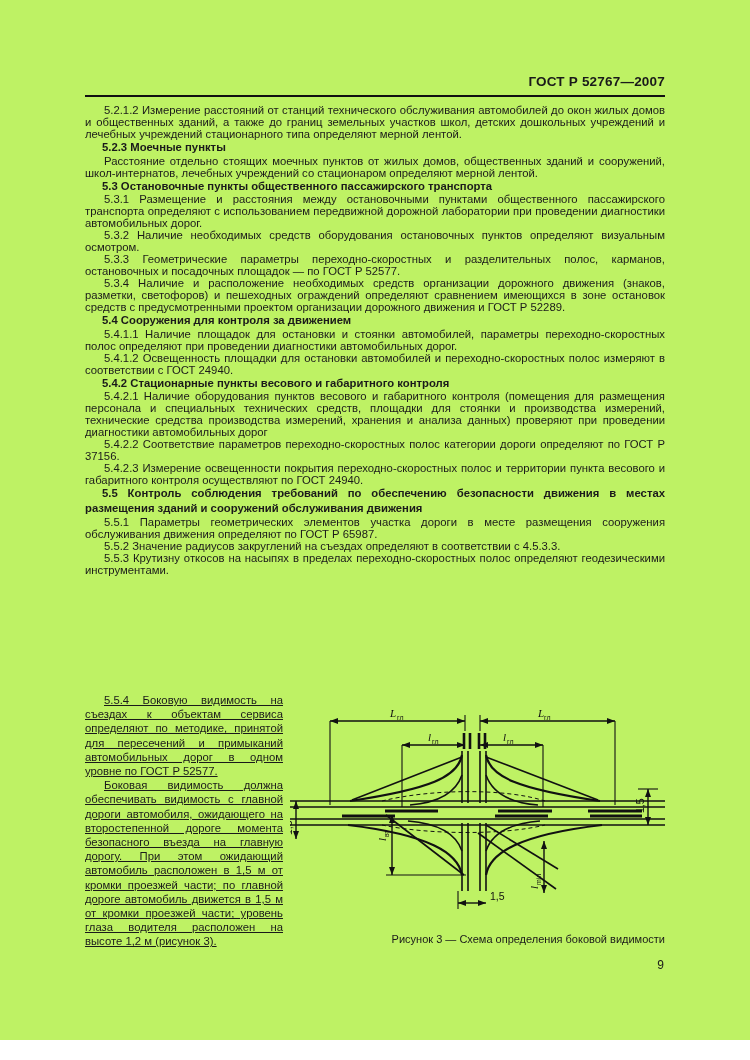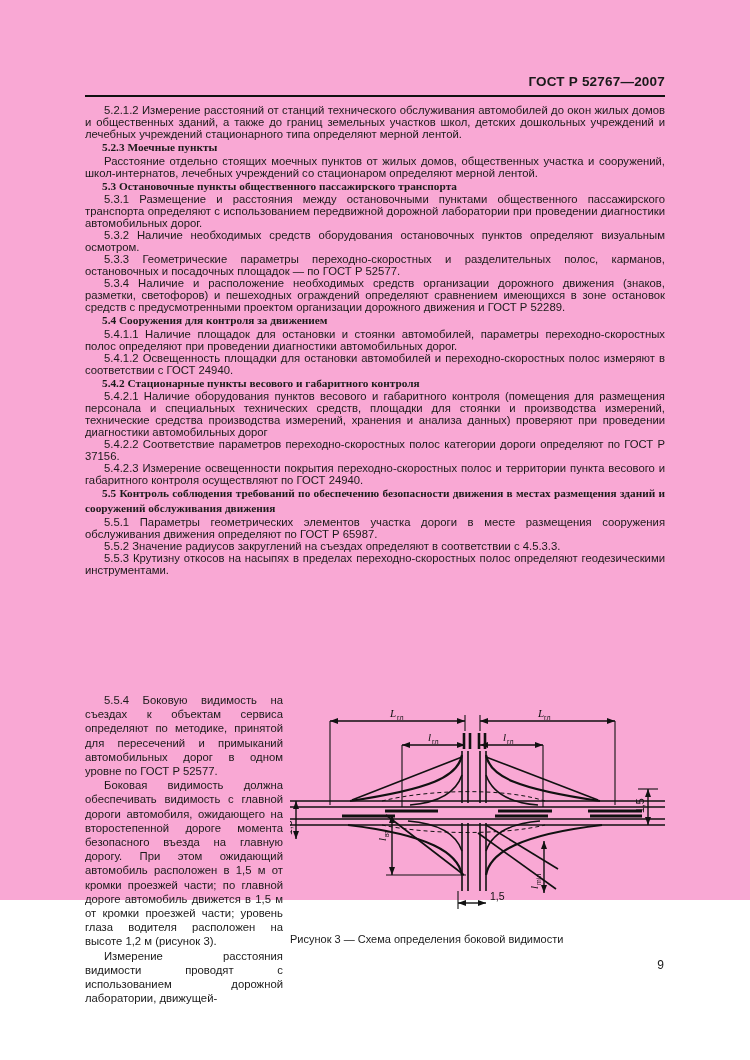--- a/index.html
+++ b/index.html
@@ -12,22 +12,22 @@
     height: 1060px;
     position: relative;
     font-family: "Liberation Sans", sans-serif;
     color: #1a1a1a;
     overflow: hidden;
   }
   .page {
     position: absolute;
     left: 0; top: 0;
     width: 750px;
-    height: 900px;
-    background: #f9a8d4;
+    height: 1040px;
+    background: #bef264;
   }
   
   .header-rule {
     position: absolute;
     left: 85px;
     top: 95px;
     width: 580px;
     height: 2px;
     background: #111;
   }
@@ -55,57 +55,57 @@
     text-indent: 19px;
     hyphens: manual;
   }
   p.head {
     margin: 0;
     font-size: 11.3px;
     line-height: 14.6px;
     font-weight: bold;
     text-indent: 17px;
     text-align: left;
-    font-family: Liberation Serif, serif;
   }
   p.head.just { text-align: justify; }
   
   .bottom {
     position: absolute;
     left: 85px;
     top: 693px;
     width: 580px;
     height: 290px;
   }
   .col-left {
     position: absolute;
     left: 0;
     top: 0;
     width: 198px;
+    text-decoration: underline;
   }
   .col-left p {
     margin: 0;
     font-size: 11.3px;
     line-height: 14.2px;
     text-align: justify;
     text-indent: 19px;
   }
   .figure {
     position: absolute;
     left: 205px;
     top: 0;
     width: 375px;
     height: 265px;
   }
   .fig-caption {
     position: absolute;
     left: 205px;
     top: 240px;
     width: 375px;
-    text-align: left;
+    text-align: right;
     font-size: 11px;
   }
   
   .page-number {
     position: absolute;
     right: 86px;
     top: 958px;
     font-size: 12px;
   }
   svg { display: block; }
@@ -131,21 +131,21 @@
 <body>
 
 <div class="page">
 
   <div class="doc-code">ГОСТ Р 52767—2007</div>
   <div class="header-rule"></div>
 
   <div class="content">
     <p class="par">5.2.1.2  Измерение расстояний от станций технического обслуживания автомобилей до окон жилых домов и общественных зданий, а также до границ земельных участков школ, детских дошкольных учреждений и лечебных учреждений стационарного типа определяют мерной лентой.</p>
     <p class="head">5.2.3  Моечные пункты</p>
-    <p class="par">Расстояние отдельно стоящих моечных пунктов от жилых домов, общественных участка и сооружений, школ-интернатов, лечебных учреждений со стационаром определяют мерной лентой.</p>
+    <p class="par">Расстояние отдельно стоящих моечных пунктов от жилых домов, общественных зданий и сооружений, школ-интернатов, лечебных учреждений со стационаром определяют мерной лентой.</p>
     <p class="head">5.3  Остановочные пункты общественного пассажирского транспорта</p>
     <p class="par">5.3.1  Размещение и расстояния между остановочными пунктами общественного пассажирского транспорта определяют с использованием передвижной дорожной лаборатории при проведении диагностики автомобильных дорог.</p>
     <p class="par">5.3.2  Наличие необходимых средств оборудования остановочных пунктов определяют визуальным осмотром.</p>
     <p class="par">5.3.3  Геометрические параметры переходно-скоростных и разделительных полос, карманов, остановочных и посадочных площадок — по ГОСТ Р 52577.</p>
     <p class="par">5.3.4  Наличие и расположение необходимых средств организации дорожного движения (знаков, разметки, светофоров) и пешеходных ограждений определяют сравнением имеющихся в зоне остановок средств с предусмотренными проектом организации дорожного движения и ГОСТ Р 52289.</p>
     <p class="head">5.4  Сооружения для контроля за движением</p>
     <p class="par">5.4.1.1  Наличие площадок для остановки и стоянки автомобилей, параметры переходно-скоростных полос определяют при проведении диагностики автомобильных дорог.</p>
     <p class="par">5.4.1.2  Освещенность площадки для остановки автомобилей и переходно-скоростных полос измеряют в соответствии с ГОСТ 24940.</p>
     <p class="head">5.4.2  Стационарные пункты весового и габаритного контроля</p>
     <p class="par">5.4.2.1  Наличие оборудования пунктов весового и габаритного контроля (помещения для размещения персонала и специальных технических средств, площадки для стоянки и производства измерений, технические средства производства измерений, хранения и анализа данных) проверяют при проведении диагностики автомобильных дорог</p>
@@ -154,21 +154,20 @@
     <p class="head just">5.5  Контроль соблюдения требований по обеспечению безопасности движения в местах размещения зданий и сооружений обслуживания движения</p>
     <p class="par">5.5.1  Параметры геометрических элементов участка дороги в месте размещения сооружения обслуживания движения определяют по ГОСТ Р 65987.</p>
     <p class="par">5.5.2  Значение радиусов закруглений на съездах определяют в соответствии с 4.5.3.3.</p>
     <p class="par">5.5.3  Крутизну откосов на насыпях в пределах переходно-скоростных полос определяют геодезическими инструментами.</p>
   </div>
 
   <div class="bottom">
     <div class="col-left">
       <p>5.5.4  Боковую видимость на съездах к объектам сервиса определяют по методике, принятой для пересечений и примыканий автомобильных дорог в одном уровне по ГОСТ Р 52577.</p>
       <p>Боковая видимость должна обеспечивать видимость с главной дороги автомобиля, ожидающего на второстепенной дороге момента безопасного въезда на главную дорогу. При этом ожидающий автомобиль расположен в 1,5 м от кромки проезжей части; по главной дороге автомобиль движется в 1,5 м от кромки проезжей части; уровень глаза водителя расположен на высоте 1,2 м (рисунок 3).</p>
-      <p>Измерение расстояния видимости проводят с использованием дорожной лаборатории, движущей-</p>
     </div>
 
     <div class="figure">
       <svg width="375" height="240" viewBox="0 0 375 240">
         <g stroke="#111" fill="none" stroke-width="1.4">
 
           <line x1="40" y1="28" x2="175" y2="28"></line>
           <polygon points="40,28 48,25 48,31" fill="#111" stroke="none"></polygon>
           <polygon points="175,28 167,25 167,31" fill="#111" stroke="none"></polygon>
           <line x1="40" y1="28" x2="40" y2="112" stroke-width="1.1"></line>

